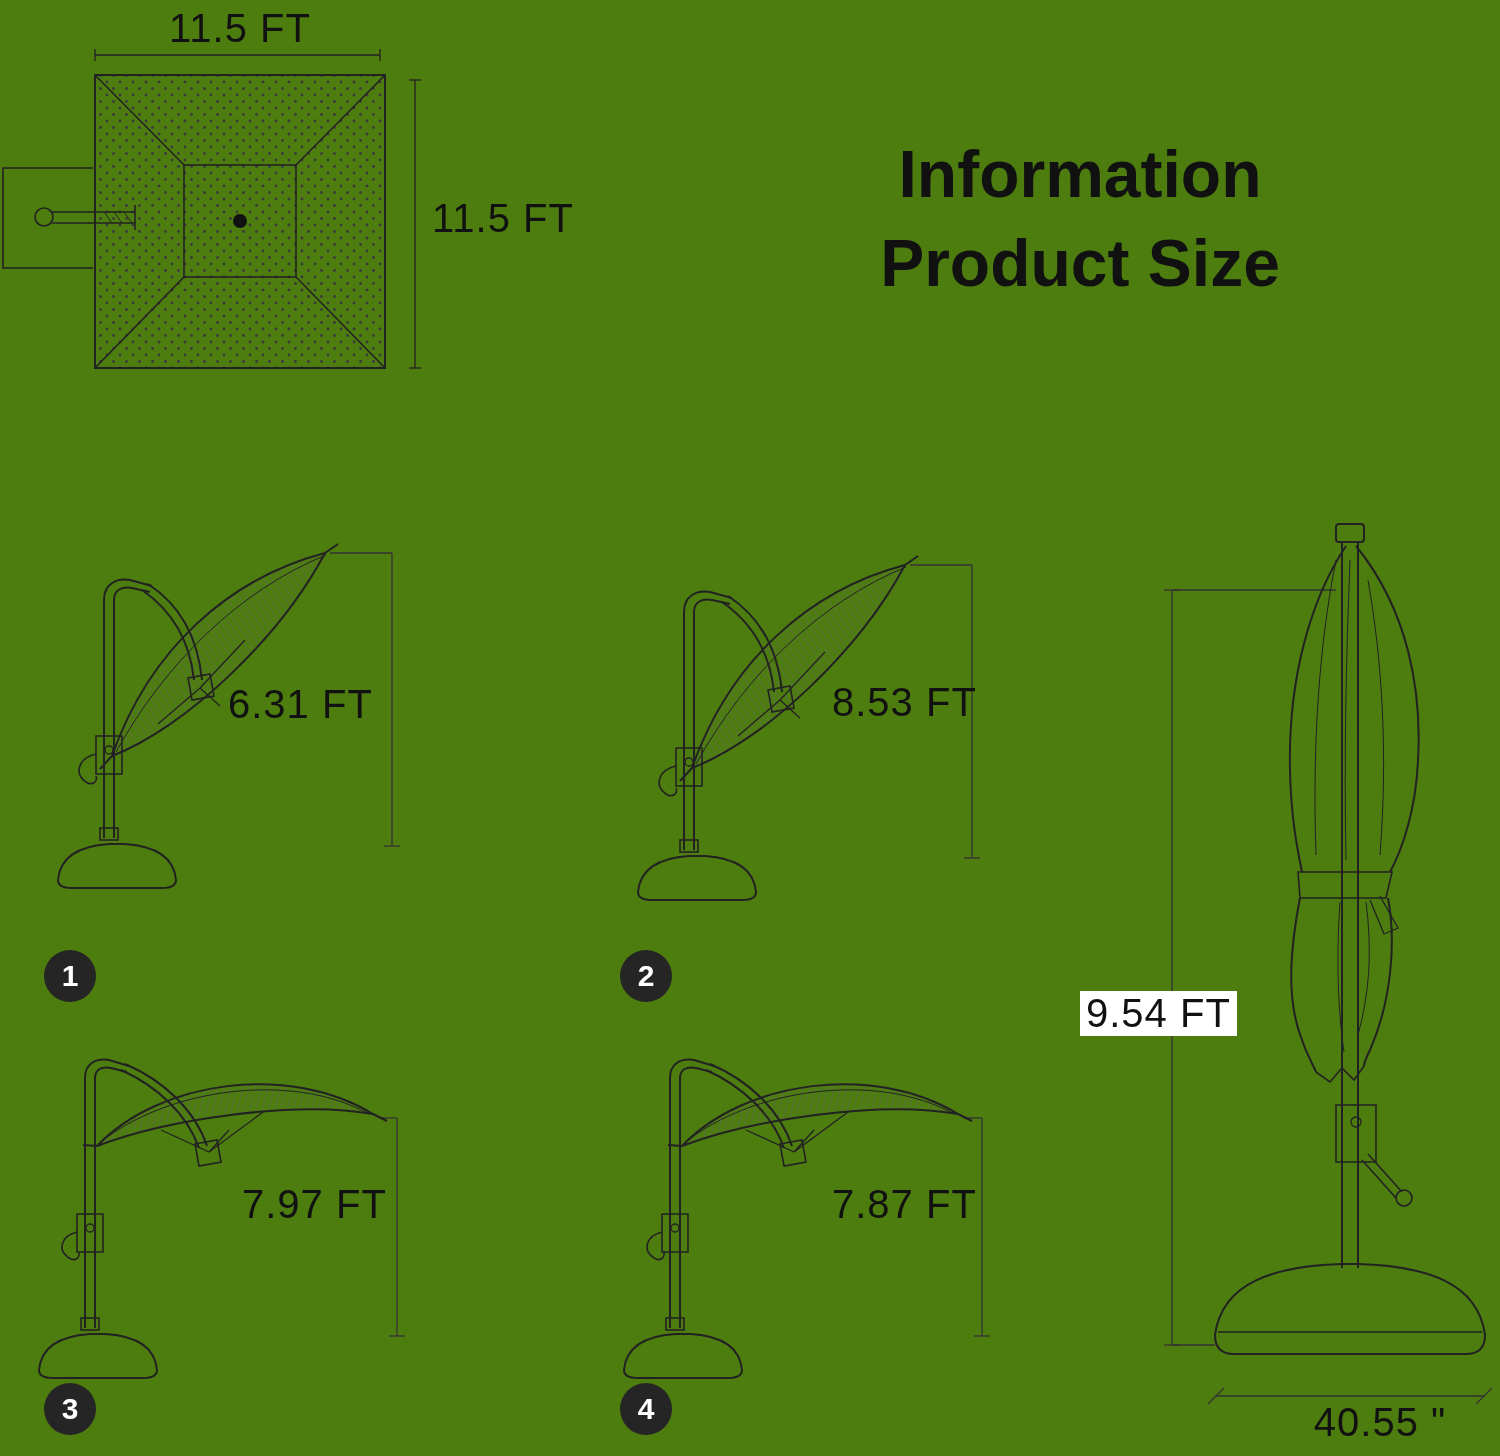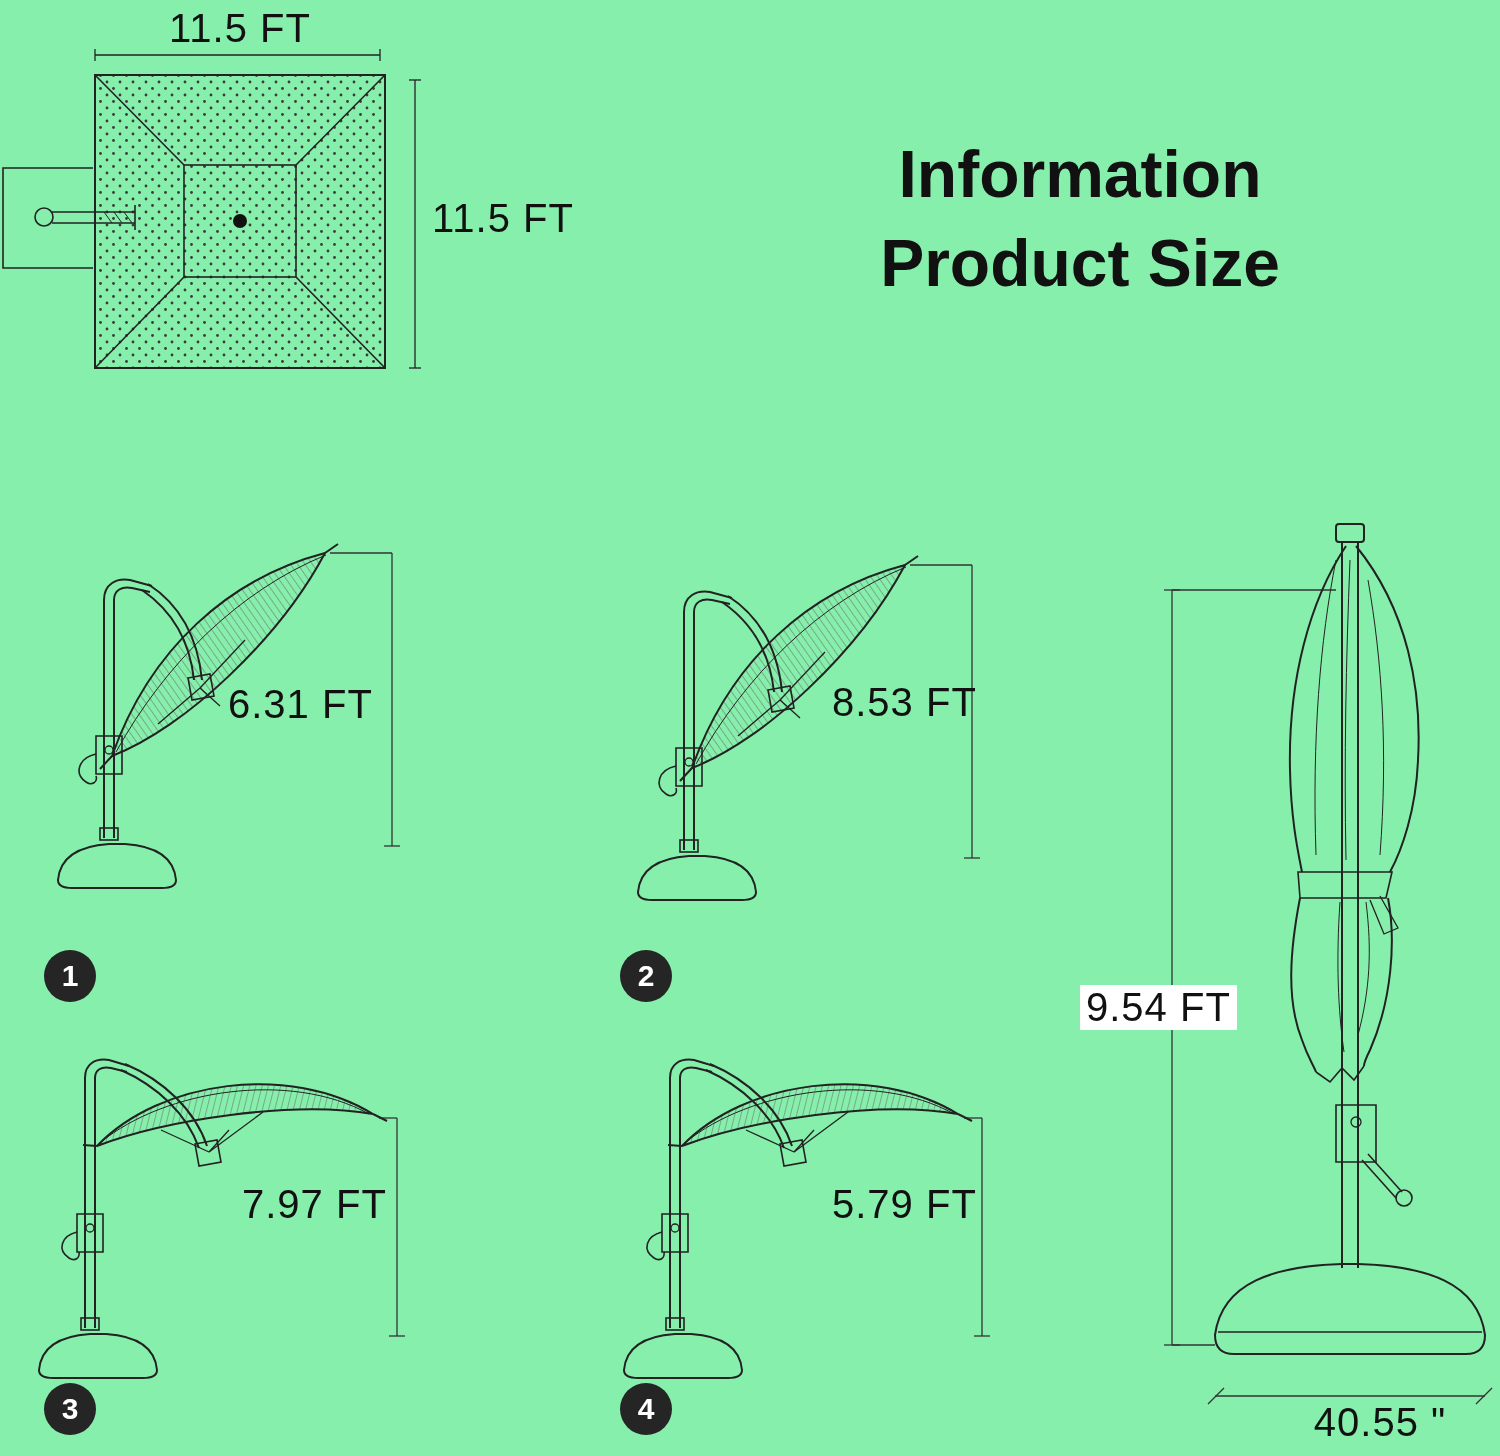--- a/index.html
+++ b/index.html
@@ -1,34 +1,34 @@
 <!DOCTYPE html>
 <html><head>
 <meta charset="utf-8">
 <style>
   html,body{margin:0;padding:0;background:#fff;}
   .sheet{
-    position:relative;width:1500px;height:1456px;background:#86efac;overflow:hidden;
+    position:relative;width:1500px;height:1456px;background:#4d7c0f;overflow:hidden;
     font-family:"Liberation Sans", sans-serif;color:#111;
   }
   .abs{position:absolute;}
   .dim-label{
     font-size:40px;letter-spacing:1px;color:#111;white-space:nowrap;
   }
   .center{text-align:center;}
   .title{
     font-size:66px;font-weight:700;line-height:1.35;text-align:center;color:#111;
   }
   .badge{
     width:52px;height:52px;border-radius:50%;background:#252525;color:#fff;
     display:flex;align-items:center;justify-content:center;
     font-size:30px;font-weight:700;
   }
   svg{display:block;}
-  .lab-bg{background:#fff;padding:0 6px;}
+  .lab-bg{background:#fff;padding:0 6px;margin-top:6px;}
 </style>
 </head>
 <body>
 
 <div class="sheet">
 
   <svg width="0" height="0" style="position:absolute" aria-hidden="true">
     <defs>
       <pattern id="dotPat" width="13" height="13" patternUnits="userSpaceOnUse">
         <circle cx="3" cy="3" r="1.4" fill="#3a3a3a"></circle>
@@ -213,21 +213,21 @@
       <line x1="184" y1="134" x2="136" y2="112" stroke-width="1.3"></line>
       <line x1="184" y1="134" x2="238" y2="94" stroke-width="1.3"></line>
       <line x1="184" y1="134" x2="204" y2="112" stroke-width="1.3"></line>
       <path d="M52,196 L78,196 L78,234 L52,234 Z" stroke-width="1.6"></path>
       <circle cx="65" cy="210" r="4" stroke-width="1.3"></circle>
       <path d="M52,214 C36,218 32,232 44,240 C50,244 55,240 54,234" stroke-width="1.6"></path>
       <rect x="56" y="300" width="18" height="12" stroke-width="1.6"></rect>
       <path d="M14,352 C16,330 34,318 65,316 L81,316 C112,318 130,330 132,352 C132,358 126,360 118,360 L28,360 C20,360 14,358 14,352 Z"></path>
     </g>
   </svg>
-  <div class="abs dim-label" style="left:832px;top:1182px">5.79 FT</div>
+  <div class="abs dim-label" style="left:832px;top:1182px">7.87 FT</div>
   <div class="abs badge" style="left:620px;top:1383px">
     <span>4</span>
   </div>
 
   <svg class="abs" style="left:1140px;top:520px" width="360" height="900" viewBox="0 0 360 900">
     <g stroke="#222" fill="none" stroke-width="2">
 
       <g stroke-width="1.3" stroke="#333">
         <line x1="32" y1="70" x2="196" y2="70"></line>
         <line x1="32" y1="70" x2="32" y2="825"></line>

